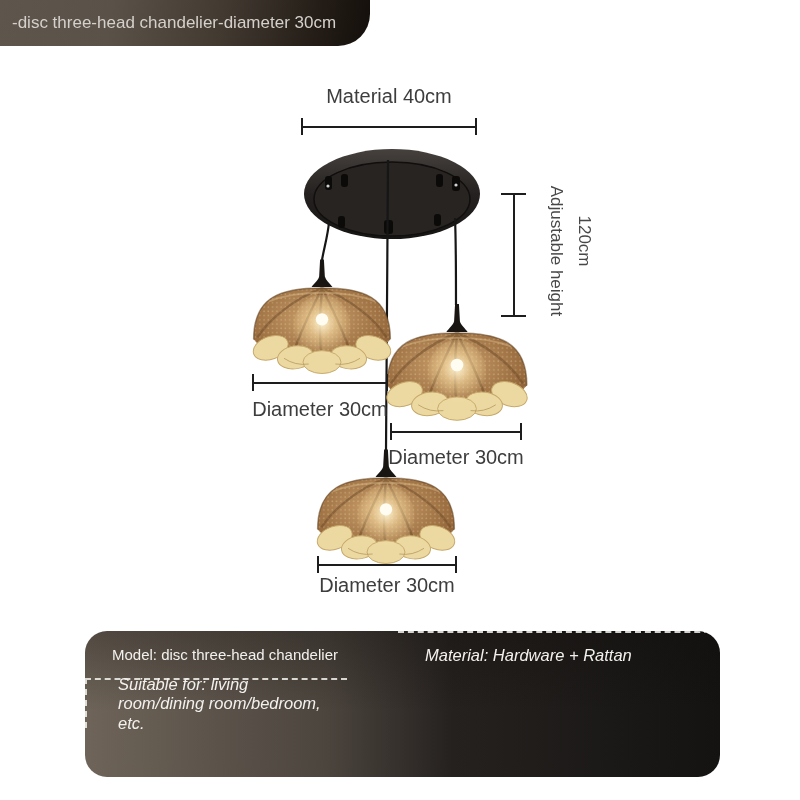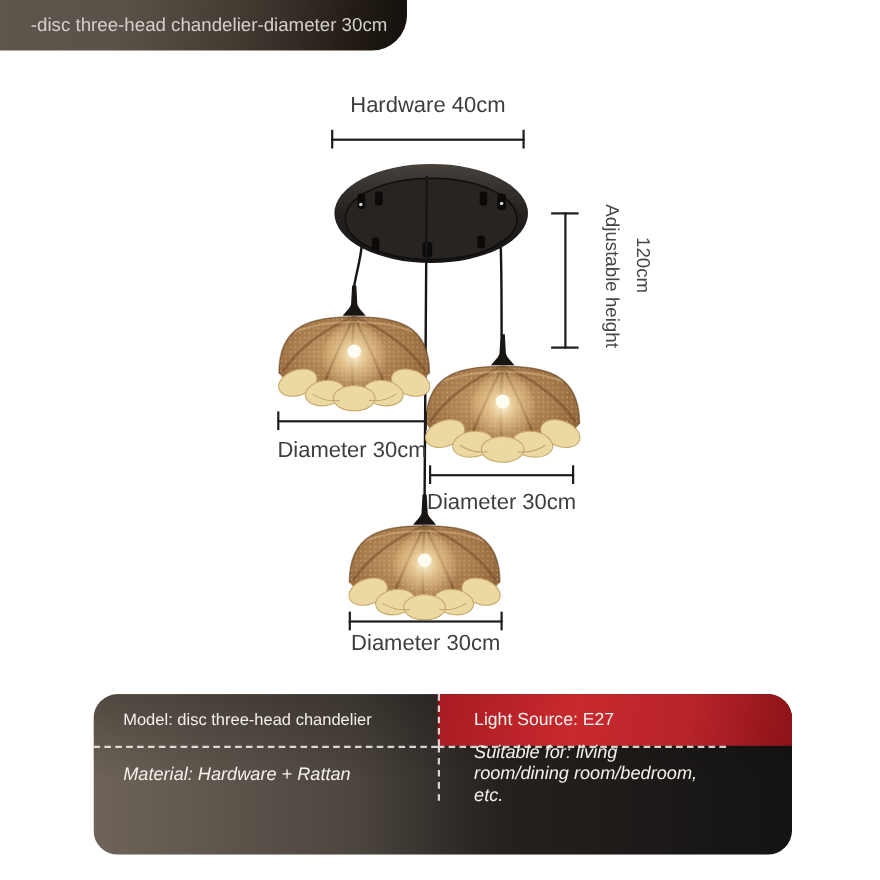--- a/index.html
+++ b/index.html
@@ -7,21 +7,21 @@
     position:relative;width:800px;height:800px;background:#ffffff;overflow:hidden;
     font-family:"Liberation Sans",sans-serif;
   }
   
   .banner{
     position:absolute;left:0;top:0;width:370px;height:46px;
     border-bottom-right-radius:32px;
     background:linear-gradient(100deg,#5e554c 0%,#5a5148 30%,#423a31 60%,#241d17 85%,#140f0b 100%);
     display:flex;align-items:center;
   }
-  .banner-text{color:#d4d0cb;font-size:17px;padding-left:28px;white-space:nowrap;}
+  .banner-text{color:#d4d0cb;font-size:17px;padding-left:12px;white-space:nowrap;}
 
   
   .dim-label{
     position:absolute;color:#3d3d3d;font-size:20px;text-align:center;width:200px;
     white-space:nowrap;
   }
   .dim-label.vertical{
     width:auto;transform:translate(-50%,-50%) rotate(90deg);font-size:17px;color:#474747;
   }
   .hdim{position:absolute;height:2px;background:#1d1d1d;}
@@ -148,43 +148,40 @@
 
     <use href="#lampG" transform="translate(322,288) scale(0.95)"></use>
     <use href="#lampG" transform="translate(457,333) scale(0.97)"></use>
     <use href="#lampG" transform="translate(386,478) scale(0.95)"></use>
   </svg>
 
   <div class="banner">
     <span class="banner-text">-disc three-head chandelier-diameter 30cm</span>
   </div>
 
-  <div class="dim-label" style="left:289px;top:85px;">Hardware 40cm</div>
+  <div class="dim-label" style="left:289px;top:85px;">Material 40cm</div>
   <div class="hdim" style="left:301px;top:126px;width:176px;"></div>
 
   <div class="vdim" style="left:513px;top:193px;height:124px;"></div>
   <div class="dim-label vertical" style="left:556px;top:251px;">Adjustable height</div>
   <div class="dim-label vertical" style="left:584px;top:241px;">120cm</div>
 
   <div class="hdim" style="left:252px;top:382px;width:136px;"></div>
   <div class="dim-label" style="left:220px;top:398px;">Diameter 30cm</div>
 
   <div class="hdim" style="left:390px;top:431px;width:132px;"></div>
   <div class="dim-label" style="left:356px;top:446px;">Diameter 30cm</div>
 
   <div class="hdim" style="left:317px;top:564px;width:140px;"></div>
   <div class="dim-label" style="left:287px;top:574px;">Diameter 30cm</div>
 
   <div class="spec-table">
     <div class="cell left t-r1l">
       <span>Model: disc three-head chandelier</span>
     </div>
-    <div class="cell right red t-r1r">
-      <span>Light Source: E27</span>
-    </div>
 
     <div class="cell left rowline t-r2l">
       <span>Material: Hardware + Rattan</span>
     </div>
 
     <div class="cell right rowline t-r3r">
       <span>Suitable for: living room/dining room/bedroom, etc.</span>
     </div>
   </div>
 

